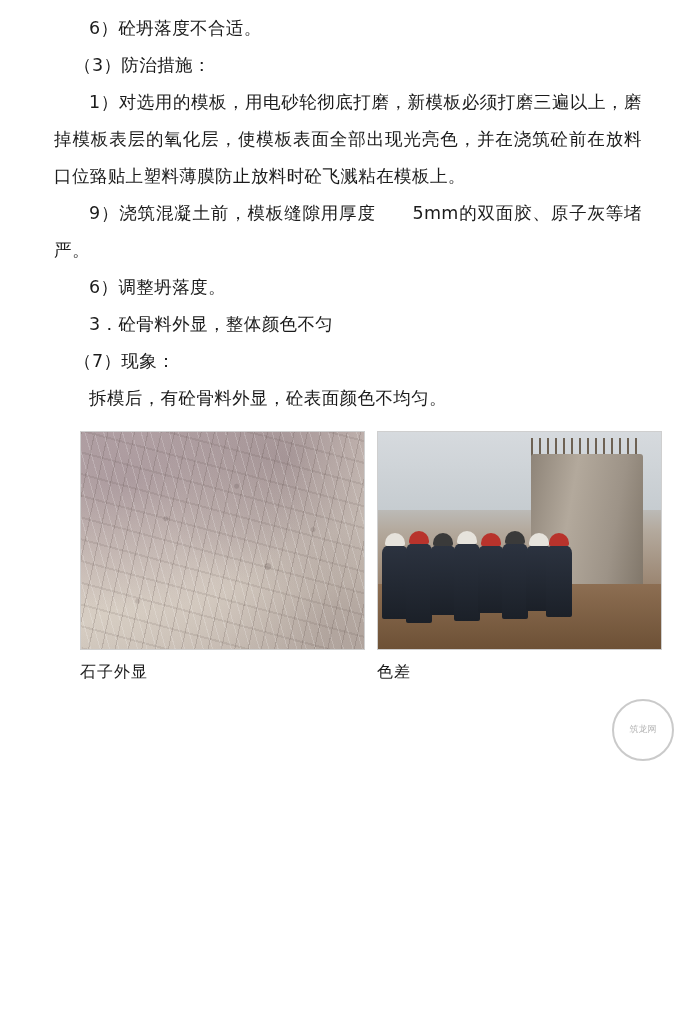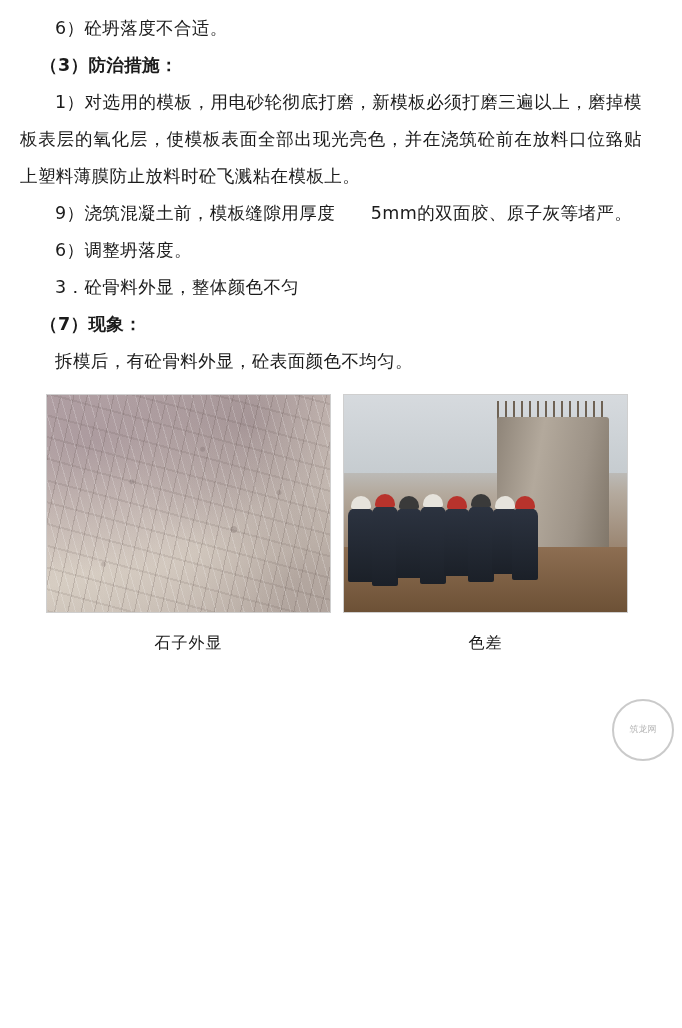--- a/index.html
+++ b/index.html
@@ -12,37 +12,36 @@
     height: 1028px;
     overflow: hidden;
     font-family: "DejaVu Sans", "Liberation Sans", sans-serif;
     color: #1b1b1b;
   }
   .page {
     position: relative;
     width: 682px;
     height: 763px;
     box-sizing: border-box;
-    padding: 10px 40px 0 20px;
+    padding: 10px 40px 0 54px;
   }
   .para {
     font-size: 17.5px;
     line-height: 37px;
     letter-spacing: 0.4px;
     margin: 0;
     text-align: justify;
     text-justify: inter-ideograph;
     word-break: break-all;
   }
   .indent {
     text-indent: 35px;
   }
   .indent-brace {
     text-indent: 20px;
-    font-weight: bold;
   }
   .figures {
     margin-top: 14px;
     display: flex;
     gap: 12px;
     justify-content: flex-start;
     padding-left: 26px;
   }
   .fig {
     width: 285px;
@@ -131,23 +130,23 @@
   .person .helmet {
     position: absolute;
     top: -12px; left: 3px;
     width: 20px; height: 13px;
     border-radius: 10px 10px 2px 2px;
   }
   .helmet.red { background: #b8332c; }
   .helmet.white { background: #e6e3dc; }
   .helmet.dark { background: #3a3a3a; }
   .fig-caption {
-    text-align: center;
+    text-align: left;
     font-size: 16px;
-    margin-top: 20px;
+    margin-top: 12px;
     letter-spacing: 1px;
   }
   .watermark {
     position: absolute;
     right: 8px;
     bottom: 2px;
     width: 58px;
     height: 58px;
     border-radius: 50%;
     border: 2px solid rgba(150,150,150,0.5);

